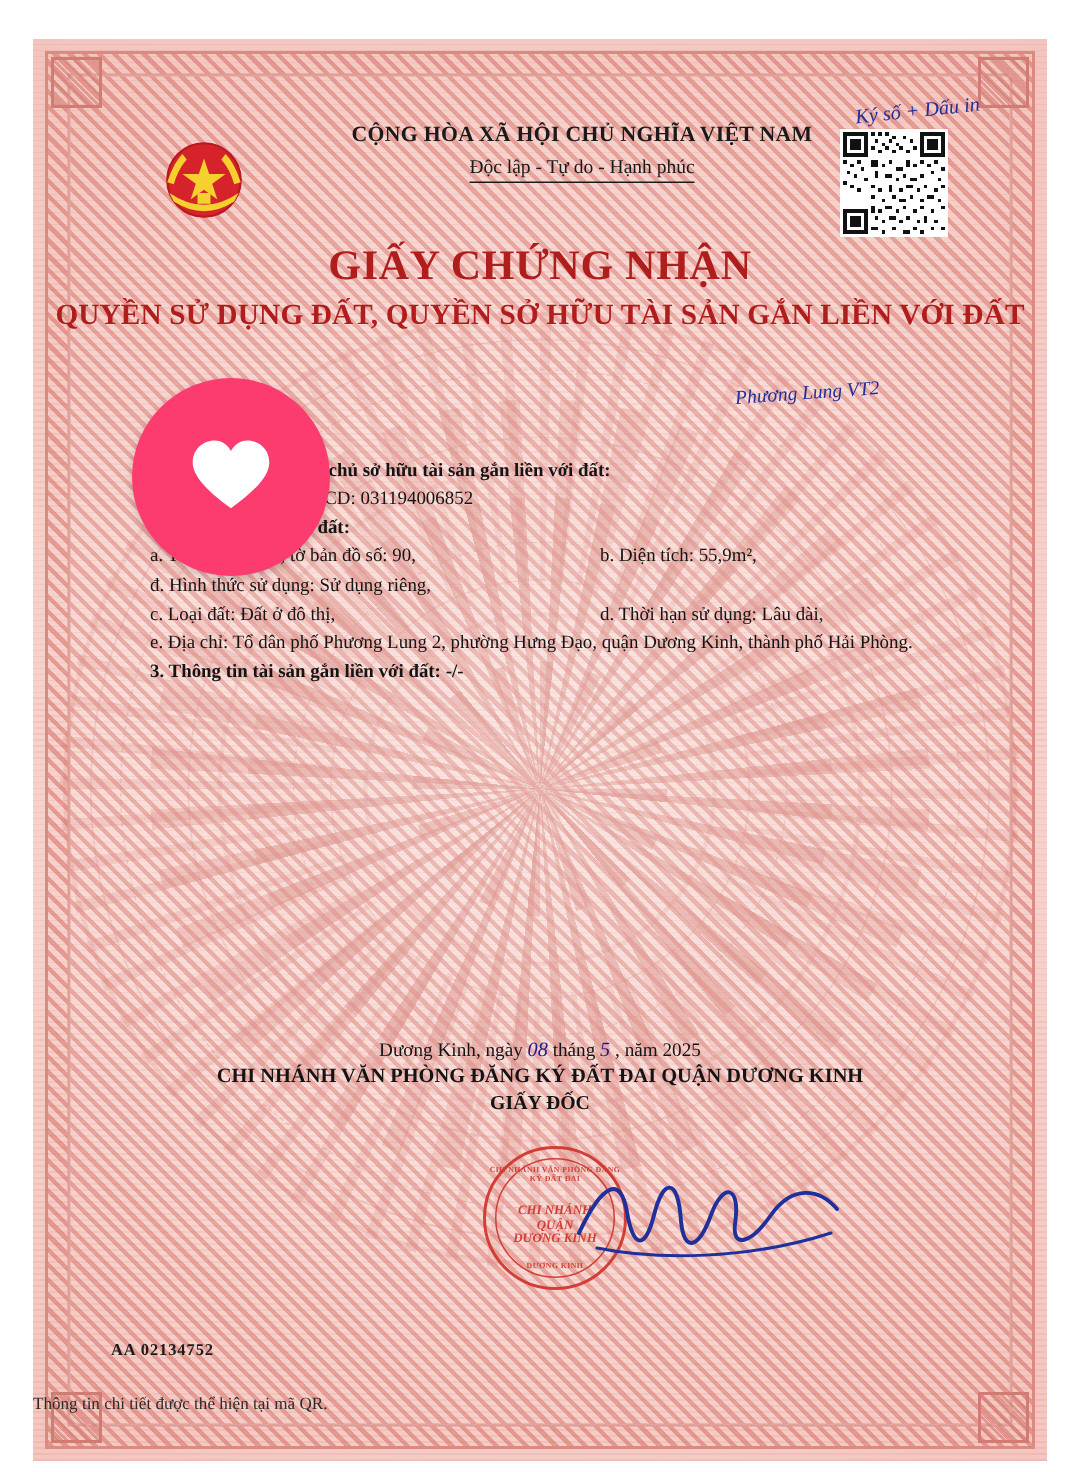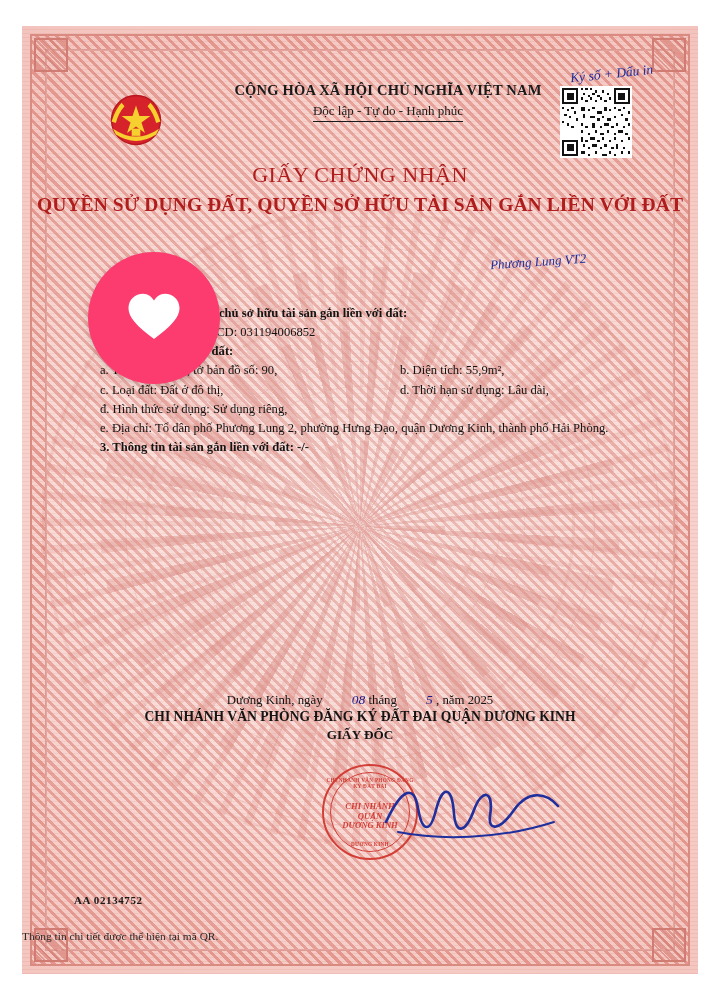--- a/index.html
+++ b/index.html
@@ -163,21 +163,21 @@
     background-blend-mode: difference;
     border: 2px solid #fff;
   }
 
   .main-title {
     position: absolute;
     left: 0; right: 0; top: 136px;
     text-align: center;
   }
   .main-title .t1 {
-    font-size: 22px; font-weight: normal; letter-spacing: .5px;
+    font-size: 28px; font-weight: bold; letter-spacing: .5px;
     color: #b01d1d;
   }
   .main-title .t2 {
     margin-top: 6px;
     font-size: 19.5px; font-weight: bold; letter-spacing: .1px;
     color: #b01d1d;
   }
 
   
   .body-block {
@@ -198,21 +198,20 @@
     left: 0; right: 0; top: 666px;
     text-align: center;
     color: #141414;
   }
   .place-date { font-size: 12.8px; }
   .place-date .hw {
     font-family: "Liberation Serif", serif;
     font-style: italic;
     color: #1b1b8a;
     font-size: 13.5px;
-    margin-left: 26px;
   }
   .office {
     margin-top: 1px;
     font-size: 13.6px; font-weight: bold;
   }
   .role {
     margin-top: 2px;
     font-size: 13.2px; font-weight: bold;
   }
   .signer {
@@ -464,26 +463,26 @@
     <div class="body-block">
       <div><b>1. Người sử dụng đất, chủ sở hữu tài sản gắn liền với đất:</b></div>
       <div>Bà: ........................ CCCD: 031194006852</div>
       <div><b>2. Thông tin về thửa đất:</b></div>
 
       <div class="row2col">
         <span>a. Thửa đất số: ..., tờ bản đồ số: 90,</span>
         <span>b. Diện tích: 55,9m²,</span>
       </div>
       <div class="row2col">
+        <span>đ. Hình thức sử dụng: Sử dụng riêng,</span>
+        <span></span>
+      </div>
+      <div class="row2col">
         <span>c. Loại đất: Đất ở đô thị,</span>
         <span>d. Thời hạn sử dụng: Lâu dài,</span>
-      </div>
-      <div class="row2col">
-        <span>đ. Hình thức sử dụng: Sử dụng riêng,</span>
-        <span></span>
       </div>
       <div>e. Địa chỉ: Tổ dân phố Phương Lung 2, phường Hưng Đạo, quận Dương Kinh, thành phố Hải Phòng.</div>
       <div><b>3. Thông tin tài sản gắn liền với đất: -/-</b></div>
     </div>
 
     <div class="sign-area">
       <div class="place-date">
         <span>Dương Kinh, ngày</span>
         <span class="hw">08</span>
         <span>tháng</span>

